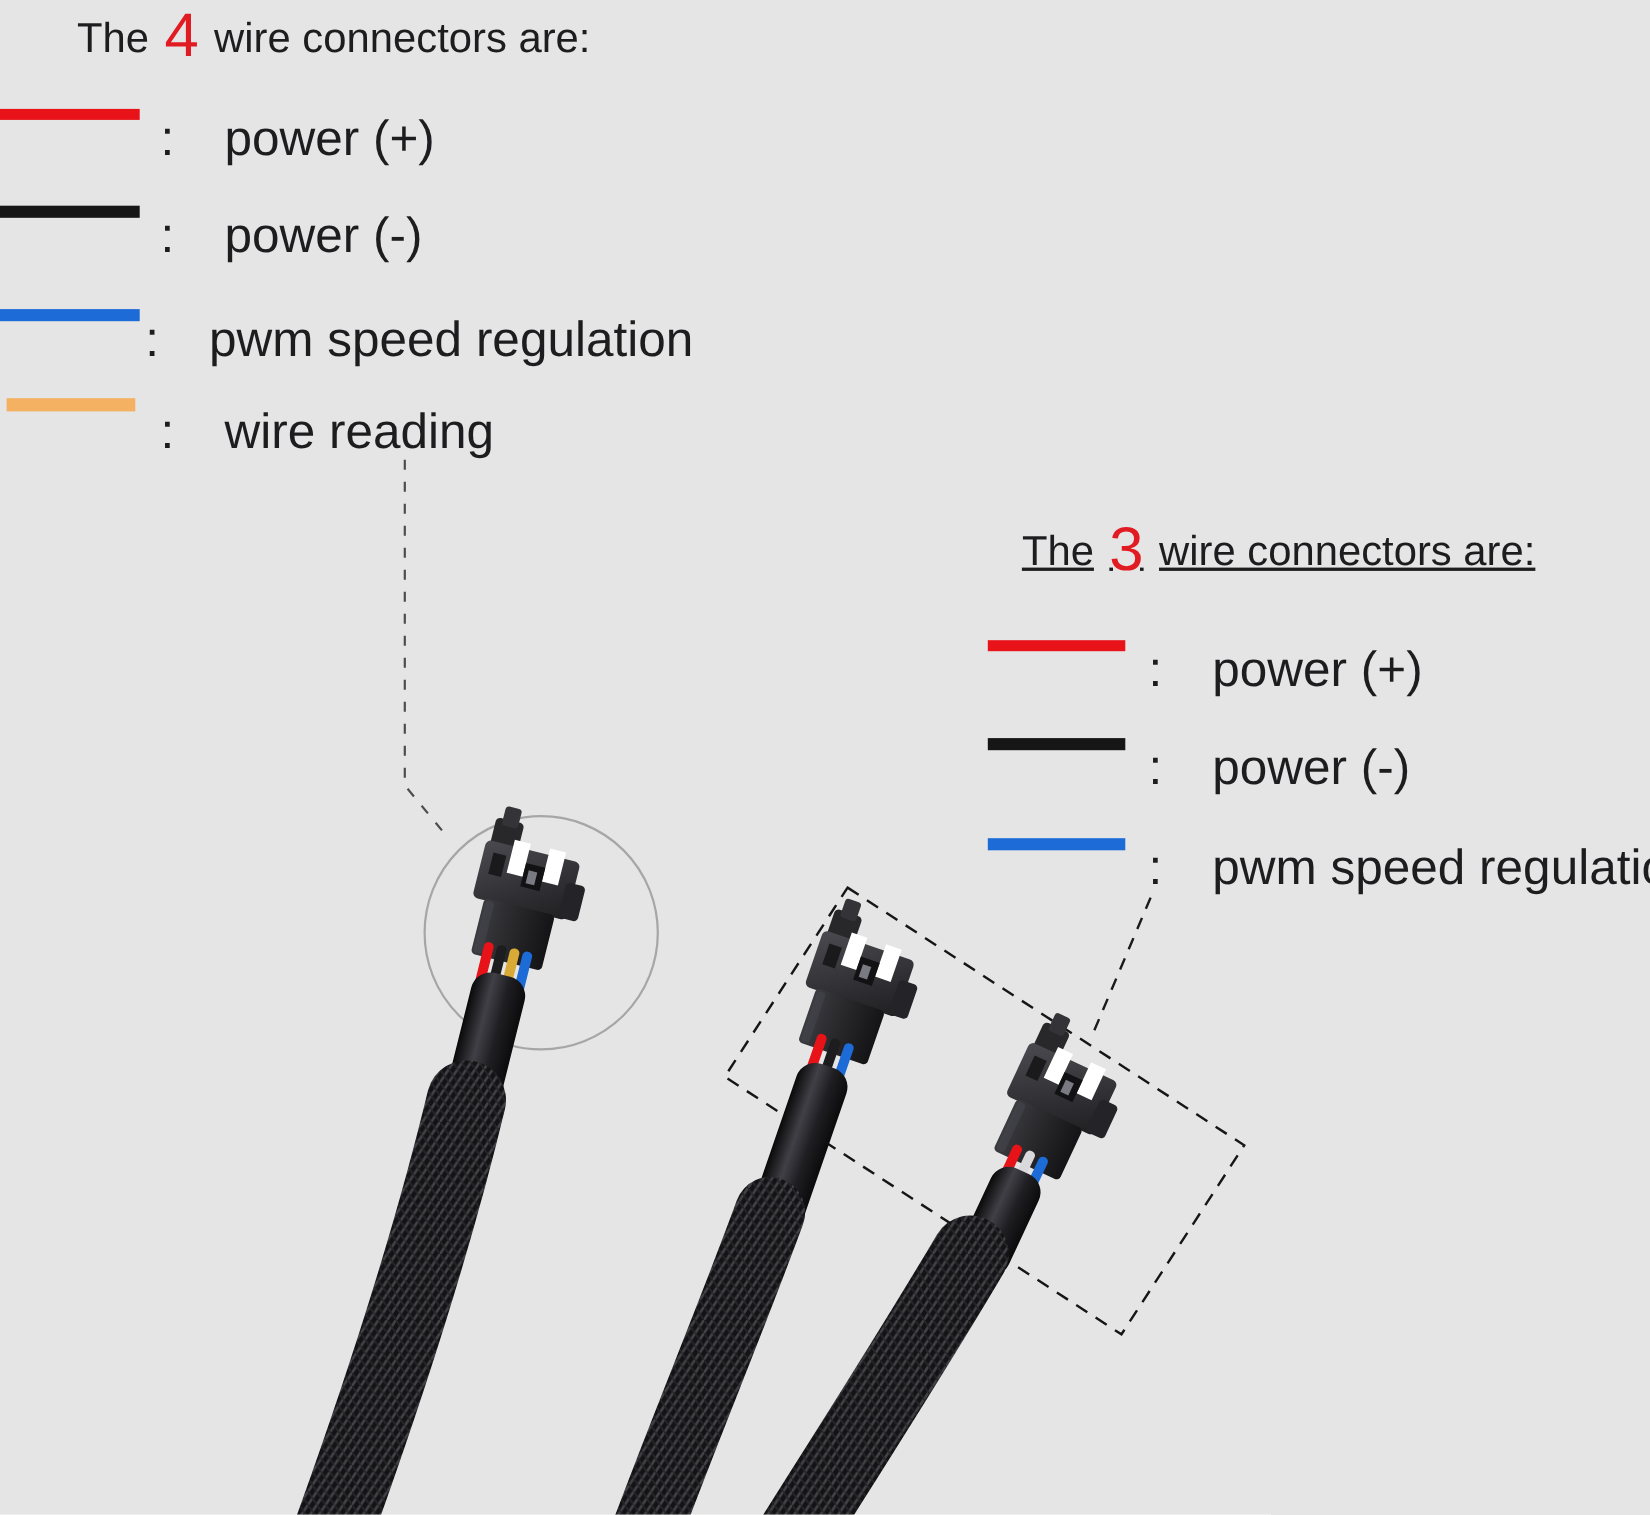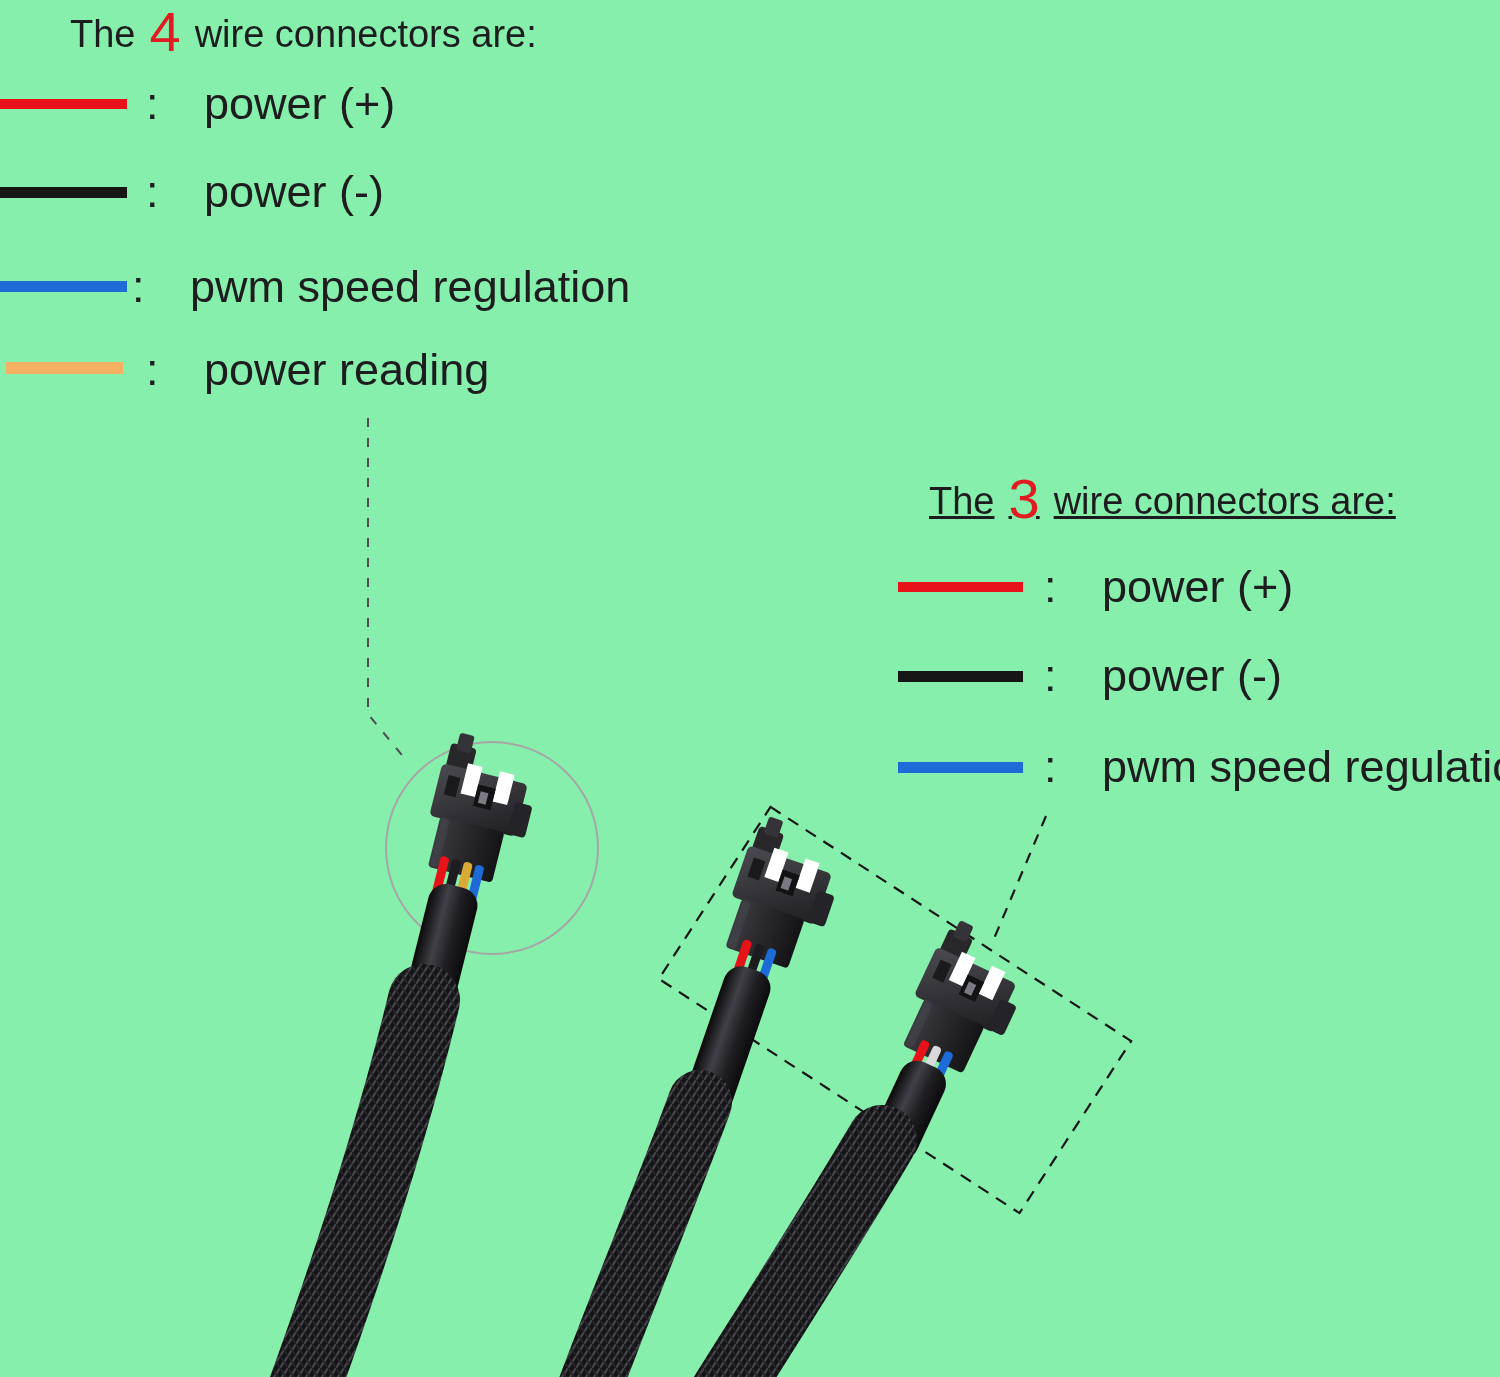--- a/index.html
+++ b/index.html
@@ -1,19 +1,19 @@
 <!DOCTYPE html>
 <html style="--accent-red: #e11b22; --line-red: #e81219; --line-black: #161616; --line-blue: #1c6bd7; --line-orange: #f3b161; --wire-yellow: #d9ab36; --wire-white: #d9d9dc; --text: #1d1d1f;"><head>
 <meta charset="utf-8">
 <style>
   html,body{margin:0;padding:0;background:#ffffff;}
   #canvas{
     position:relative;
     width:1500px;height:1377px;
-    background:#86efac;
+    background:#e5e5e5;
     overflow:hidden;
     font-family:"Liberation Sans","DejaVu Sans",sans-serif;
     color:var(--text,#1d1d1f);
   }
   .legend-title{
     position:absolute;
     font-size:38px;
     line-height:52px;
     white-space:nowrap;
     color:var(--text,#1d1d1f);
@@ -28,20 +28,21 @@
   .sw.red{background:var(--line-red,#e81219);}
   .sw.black{background:var(--line-black,#161616);}
   .sw.blue{background:var(--line-blue,#1c6bd7);}
   .sw.orange{background:var(--line-orange,#f3b161);}
   .row{
     position:absolute;
     font-size:45px;
     line-height:54px;
     white-space:nowrap;
     color:var(--text,#1d1d1f);
+    margin-top:22px;
   }
   .row .sep{display:inline-block;width:30px;text-align:left;}
   .row .lbl{display:inline-block;margin-left:28px;}
   svg.art{position:absolute;left:0;top:0;}
 </style>
 </head>
 <body>
 
 <div id="canvas">
 
@@ -135,21 +136,21 @@
     <div class="legend-title" style="left:70px;top:6px;"><span>The</span><span class="legend-num">4</span><span>wire connectors are:</span></div>
 
     <div class="sw red" style="left:0;top:99px;width:127px;height:10px;"></div>
     <div class="sw black" style="left:0;top:187px;width:127px;height:11px;"></div>
     <div class="sw blue" style="left:0;top:281px;width:127px;height:11px;"></div>
     <div class="sw orange" style="left:6px;top:362px;width:117px;height:12px;"></div>
 
     <div class="row" style="left:146px;top:77px;"><span class="sep">:</span><span class="lbl">power (+)</span></div>
     <div class="row" style="left:146px;top:165px;"><span class="sep">:</span><span class="lbl">power (-)</span></div>
     <div class="row" style="left:132px;top:260px;"><span class="sep">:</span><span class="lbl">pwm speed regulation</span></div>
-    <div class="row" style="left:146px;top:343px;"><span class="sep">:</span><span class="lbl">power reading</span></div>
+    <div class="row" style="left:146px;top:343px;"><span class="sep">:</span><span class="lbl">wire reading</span></div>
   </div>
 
   <div>
     <div class="legend-title" style="left:929px;top:473px;text-decoration:underline;"><span>The</span><span class="legend-num">3</span><span>wire connectors are:</span></div>
 
     <div class="sw red" style="left:898px;top:582px;width:125px;height:10px;"></div>
     <div class="sw black" style="left:898px;top:671px;width:125px;height:11px;"></div>
     <div class="sw blue" style="left:898px;top:762px;width:125px;height:11px;"></div>
 
     <div class="row" style="left:1044px;top:560px;"><span class="sep">:</span><span class="lbl">power (+)</span></div>

